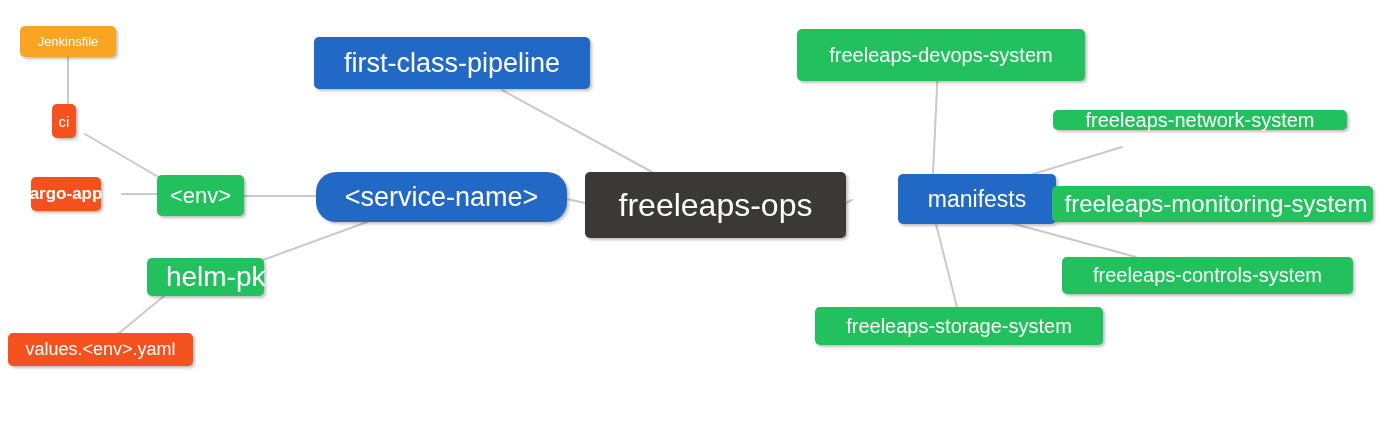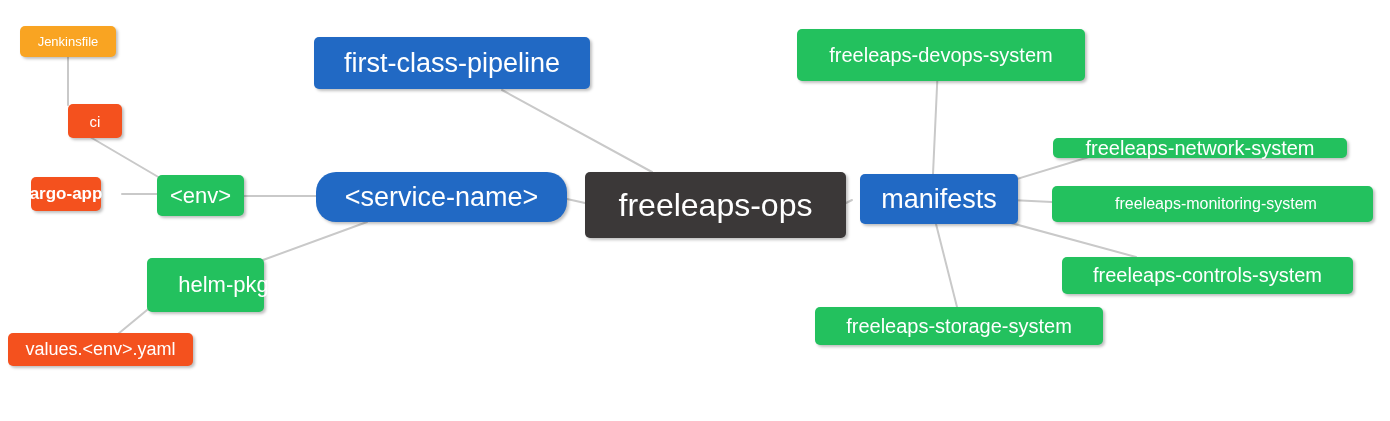--- a/index.html
+++ b/index.html
@@ -19,32 +19,32 @@
     color: var(--text); border-radius: 5px; white-space: nowrap; cursor: pointer;
     box-shadow: 2px 2px 3px rgba(0,0,0,0.25); box-sizing: border-box;
   }
   .c-blue   { background: var(--blue); }
   .c-green  { background: var(--green); }
   .c-red    { background: var(--red); }
   .c-orange { background: var(--orange); }
   .c-dark   { background: var(--dark); text-align: center; }
 
   .n-jenkinsfile { left: 20px;   top: 26px;  width: 96px;  height: 31px; font-size: 13px; }
-  .n-ci          { left: 68px;   top: 104px; width: 54px;  height: 34px; font-size: 15px; }
+  .n-ci          { left: 52px;   top: 104px; width: 24px;  height: 34px; font-size: 15px; }
   .n-argo-app    { left: 31px;   top: 177px; width: 70px;  height: 34px; font-size: 17px; font-weight: bold; }
   .n-env         { left: 157px;  top: 175px; width: 87px;  height: 41px; font-size: 22px; }
-  .n-helm-pkg    { left: 147px;  top: 258px; width: 117px; height: 54px; font-size: 22px; padding-left: 36px; }
+  .n-helm-pkg    { left: 147px;  top: 258px; width: 117px; height: 38px; font-size: 28px; padding-left: 36px; }
   .n-values      { left: 8px;    top: 333px; width: 185px; height: 33px; font-size: 18px; }
   .n-fcp         { left: 314px;  top: 37px;  width: 276px; height: 52px; font-size: 27px; }
   .n-service     { left: 316px;  top: 172px; width: 251px; height: 50px; font-size: 27px; border-radius: 20px; }
   .n-root        { left: 585px;  top: 172px; width: 261px; height: 66px; font-size: 32px; }
-  .n-manifests   { left: 860px;  top: 174px; width: 158px; height: 50px; font-size: 27px; }
+  .n-manifests   { left: 898px;  top: 174px; width: 158px; height: 50px; font-size: 23px; }
   .n-devops      { left: 797px;  top: 29px;  width: 288px; height: 52px; font-size: 20px; }
-  .n-network     { left: 1053px; top: 110px; width: 294px; height: 20px; font-size: 20px; margin-top: 28px; }
-  .n-monitoring  { left: 1052px; top: 186px; width: 321px; height: 36px; font-size: 16px; padding-left: 7px; }
+  .n-network     { left: 1053px; top: 110px; width: 294px; height: 20px; font-size: 20px; }
+  .n-monitoring  { left: 1052px; top: 186px; width: 321px; height: 36px; font-size: 24px; padding-left: 7px; }
   .n-controls    { left: 1062px; top: 257px; width: 291px; height: 37px; font-size: 20px; }
   .n-storage     { left: 815px;  top: 307px; width: 288px; height: 38px; font-size: 20px; }
 </style>
 </head>
 <body>
 
 <div class="canvas">
 
   <svg class="edges" viewBox="0 0 1390 421">
     <line class="edge" x1="68" y1="57" x2="68" y2="105"></line>

